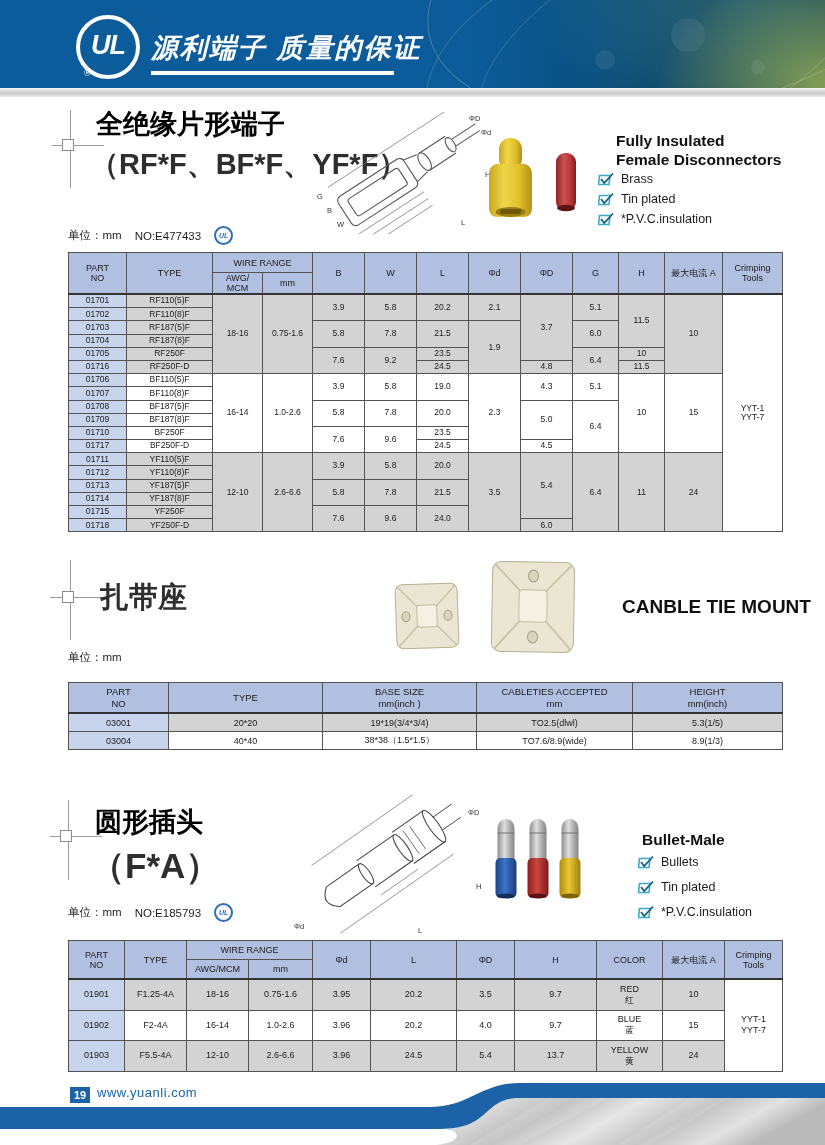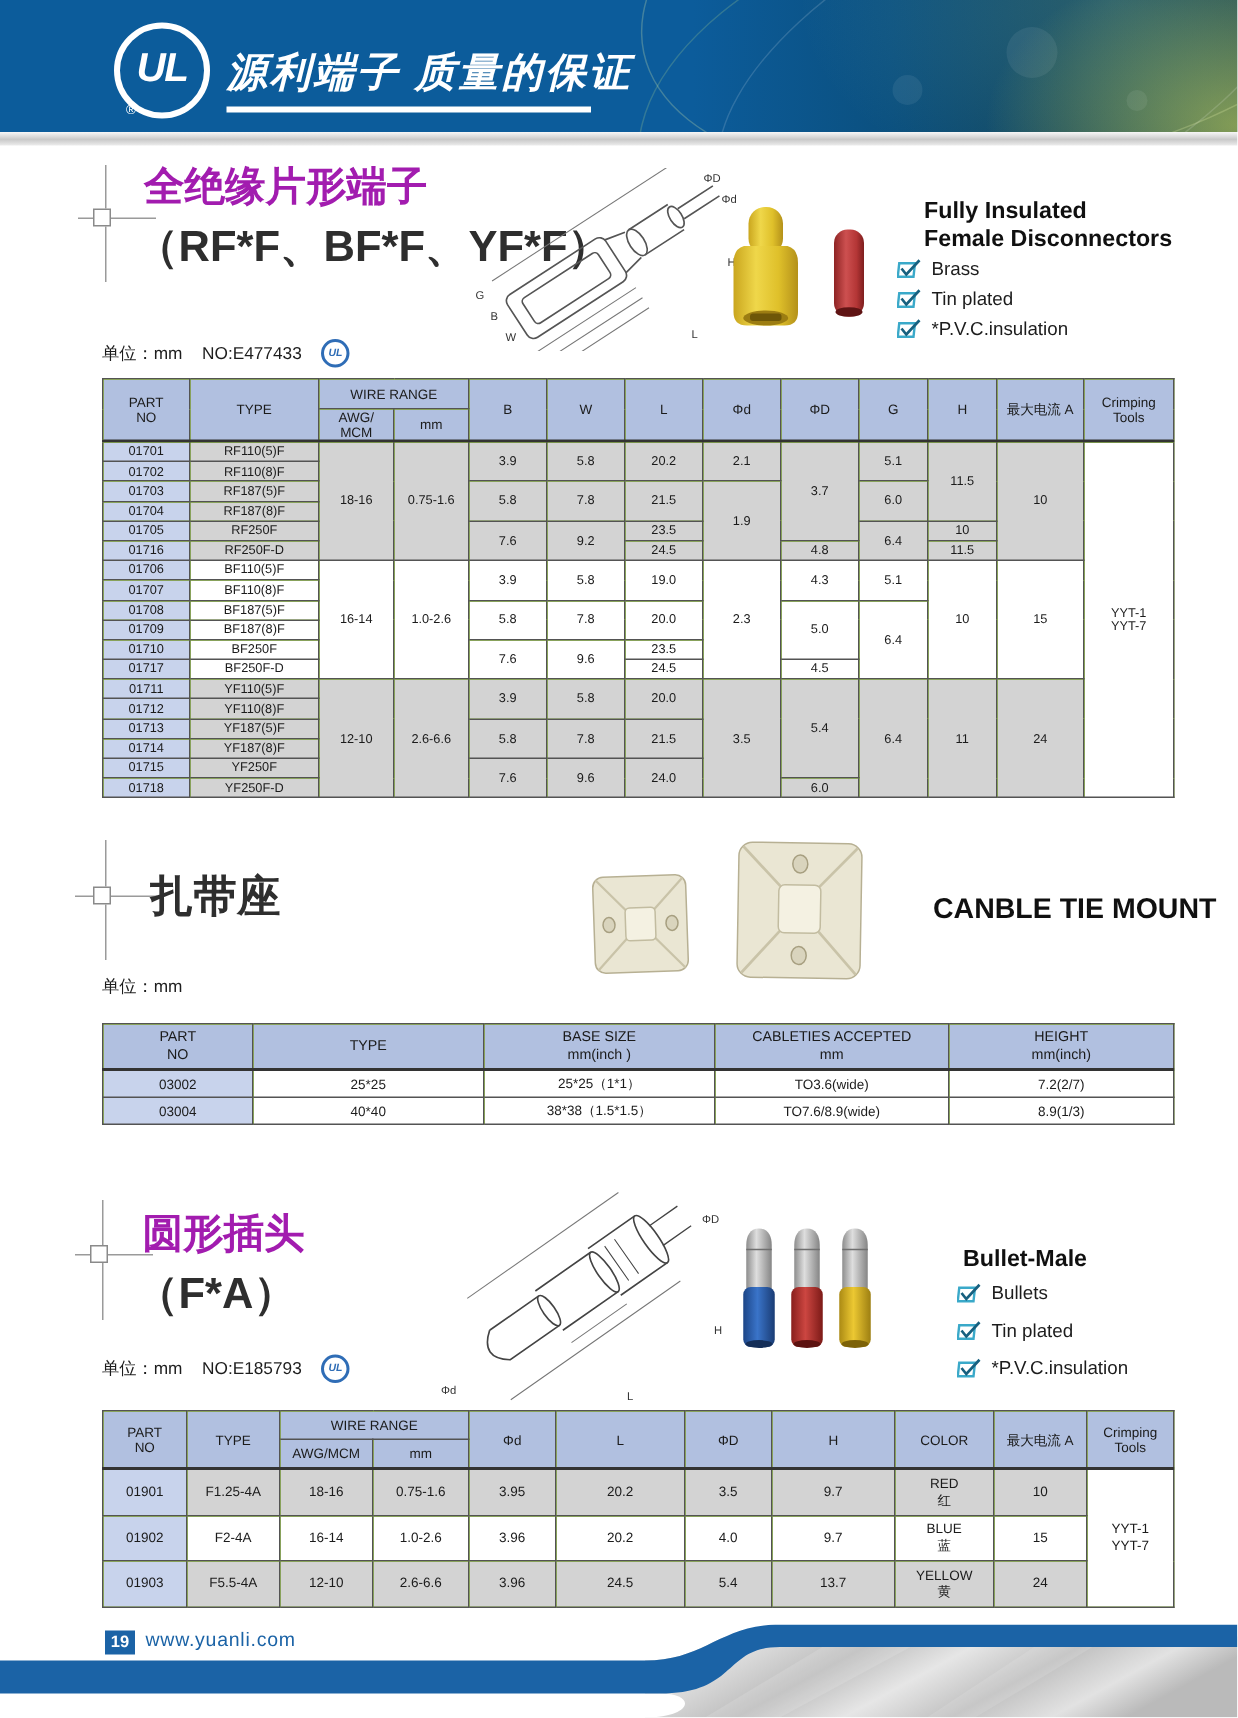--- a/index.html
+++ b/index.html
@@ -27,21 +27,21 @@
   .silver-strip{position:absolute;left:0;top:88px;width:825px;height:9px;
     background:linear-gradient(180deg,#f7f7f7,#c9c9c9 55%,#ececec)}
 
   
   .regmark{position:absolute}
   .regmark .v{position:absolute;background:#9a9a9a;width:1px}
   .regmark .h{position:absolute;background:#9a9a9a;height:1px}
   .regmark .sq{position:absolute;width:10px;height:10px;border:1px solid #8a8a8a;background:#fff}
 
   
-  .sec-title{position:absolute;font-weight:700;color:#a21caf;white-space:nowrap}
+  .sec-title{position:absolute;font-weight:700;color:#000000;white-space:nowrap}
   .unit-line{position:absolute;display:flex;align-items:center;gap:13px;font-size:11.5px;color:#1d1d1d}
   .ulmark{display:inline-flex;align-items:center;justify-content:center;width:15px;height:15px;
     border:2px solid #2f6db6;border-radius:50%;color:#2f6db6;font-size:7px;font-weight:700;font-style:italic}
   .heading-en{position:absolute;font-weight:700;color:#101010;font-size:15.5px;line-height:19px;white-space:pre-line}
   .feature{position:absolute;display:flex;align-items:flex-start;gap:7px;font-size:12.5px;color:#1c1c1c}
   .feature svg{flex:0 0 auto}
 
   
   .tbl{position:absolute}
   .tbl table{border-collapse:collapse;table-layout:fixed;border:1px solid #333;background:#bef264}
@@ -411,44 +411,44 @@
           <th>BASE SIZE
 mm(inch )</th>
           <th>CABLETIES ACCEPTED
 mm</th>
           <th>HEIGHT
 mm(inch)</th>
         </tr>
       </thead>
       <tbody>
         <tr>
-          <td class="b">03002</td>
-          <td class="w">25*25</td>
-          <td class="w">25*25（1*1）</td>
-          <td class="w">TO3.6(wide)</td>
-          <td class="w">7.2(2/7)</td>
+          <td class="b">03001</td>
+          <td class="g">20*20</td>
+          <td class="g">19*19(3/4*3/4)</td>
+          <td class="g">TO2.5(dlwl)</td>
+          <td class="g">5.3(1/5)</td>
         </tr>
         <tr>
           <td class="b">03004</td>
           <td class="w">40*40</td>
           <td class="w">38*38（1.5*1.5）</td>
           <td class="w">TO7.6/8.9(wide)</td>
           <td class="w">8.9(1/3)</td>
         </tr>
       </tbody>
     </table>
   </div>
 
 <div class="regmark" style="left:50px;top:800px;width:52px;height:80px">
   <div class="v" style="left:18px;top:0;height:80px"></div>
   <div class="h" style="left:0;top:36px;width:52px"></div>
   <div class="sq" style="left:10px;top:30px"></div>
 </div>
 <div class="sec-title" style="left:95px;top:804px;font-size:27px">圆形插头</div>
-<div class="sec-title" style="left:90px;top:843px;font-size:29px;color:#2e2e2e">（F*A）</div>
+<div class="sec-title" style="left:90px;top:843px;font-size:35px;color:#2e2e2e">（F*A）</div>
 
 <div class="fig" style="left:268px;top:790px;width:225px;height:148px">
   <svg width="225" height="148" viewBox="0 0 225 148">
     <g transform="rotate(-35 112 74)" stroke="#444" fill="none" stroke-width="1.1">
       <path d="M55,62 q-16,12 0,24 H95 M95,62 H55"></path>
       <ellipse cx="95" cy="74" rx="4" ry="12"></ellipse>
       <path d="M95,58 H140 M95,90 H140"></path>
       <ellipse cx="140" cy="74" rx="4.5" ry="16"></ellipse>
       <path d="M140,55 H178 M140,93 H178"></path>
       <ellipse cx="178" cy="74" rx="5" ry="19"></ellipse>

